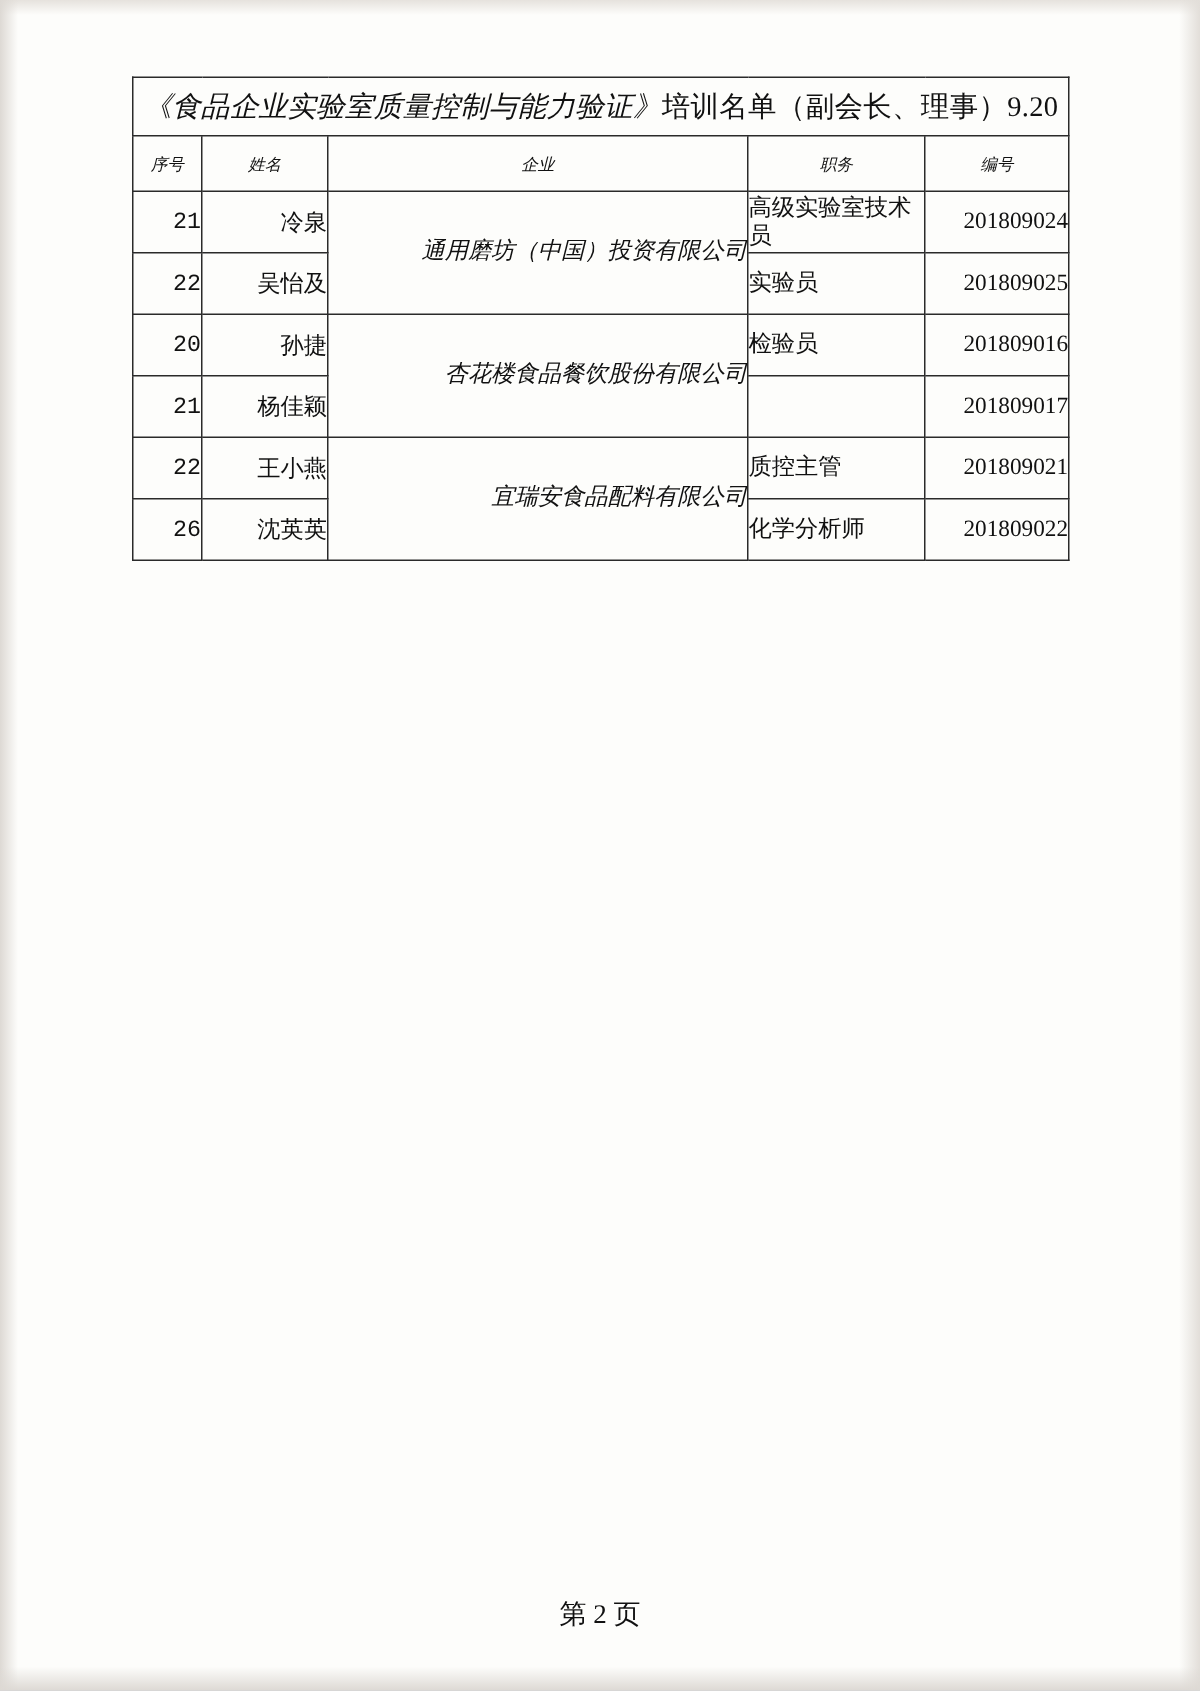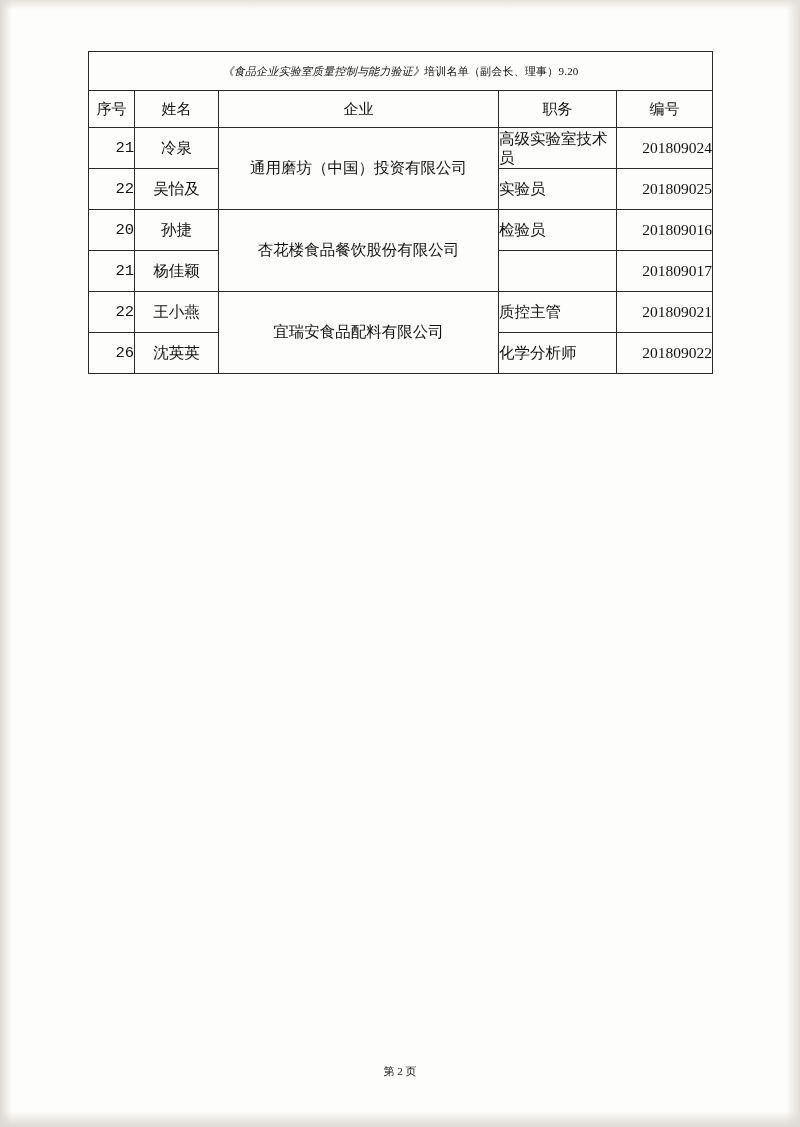--- a/index.html
+++ b/index.html
@@ -56,77 +56,79 @@
   .doc-table td, .doc-table th {
     border: 1px solid #2a2a2a;
     padding: 0;
     vertical-align: middle;
     font-weight: normal;
   }
 
   .title-cell {
     height: 38px;
     text-align: center;
-    font-size: 11px;
+    font-size: 19px;
     font-weight: bold;
     font-family: "Liberation Serif", "DejaVu Serif", serif;
     letter-spacing: 0.2px;
     padding: 2px 4px;
   }
   .title-cell .title-em {
     font-style: italic;
   }
 
   .head-row td {
     height: 36px;
-    font-size: 15px;
+    font-size: 11px;
     padding: 0 6px;
+    font-style: italic;
   }
   .head-seq { text-align: center; }
   .head-other { text-align: center; margin-top: 48px; }
 
   .body-row td {
     height: 40px;
     font-size: 15.5px;
   }
   .cell-seq {
     text-align: right;
     font-family: Liberation Mono, monospace;
     font-size: 15px;
   }
   .cell-name {
-    text-align: center;
+    text-align: right;
     padding-left: 8px;
     font-size: 16px;
   }
   .cell-company {
-    text-align: center;
+    text-align: right;
     padding-left: 10px;
     font-size: 15.5px;
     line-height: 1.35;
+    font-style: italic;
   }
   .cell-role {
     text-align: left;
     padding-left: 7px;
     font-size: 15px;
     line-height: 1.25;
   }
   .cell-code {
     text-align: right;
     font-size: 15px;
     font-family: "Liberation Serif", "DejaVu Serif", serif;
   }
 
   .page-footer {
     position: absolute;
     left: 0;
     top: 1063px;
     width: 800px;
     text-align: center;
-    font-size: 11px;
+    font-size: 18px;
     color: #111;
   }
   .page-footer .inner {
     display: inline-block;
     padding: 1px 10px;
   }
 </style>
 </head>
 <body>
 

